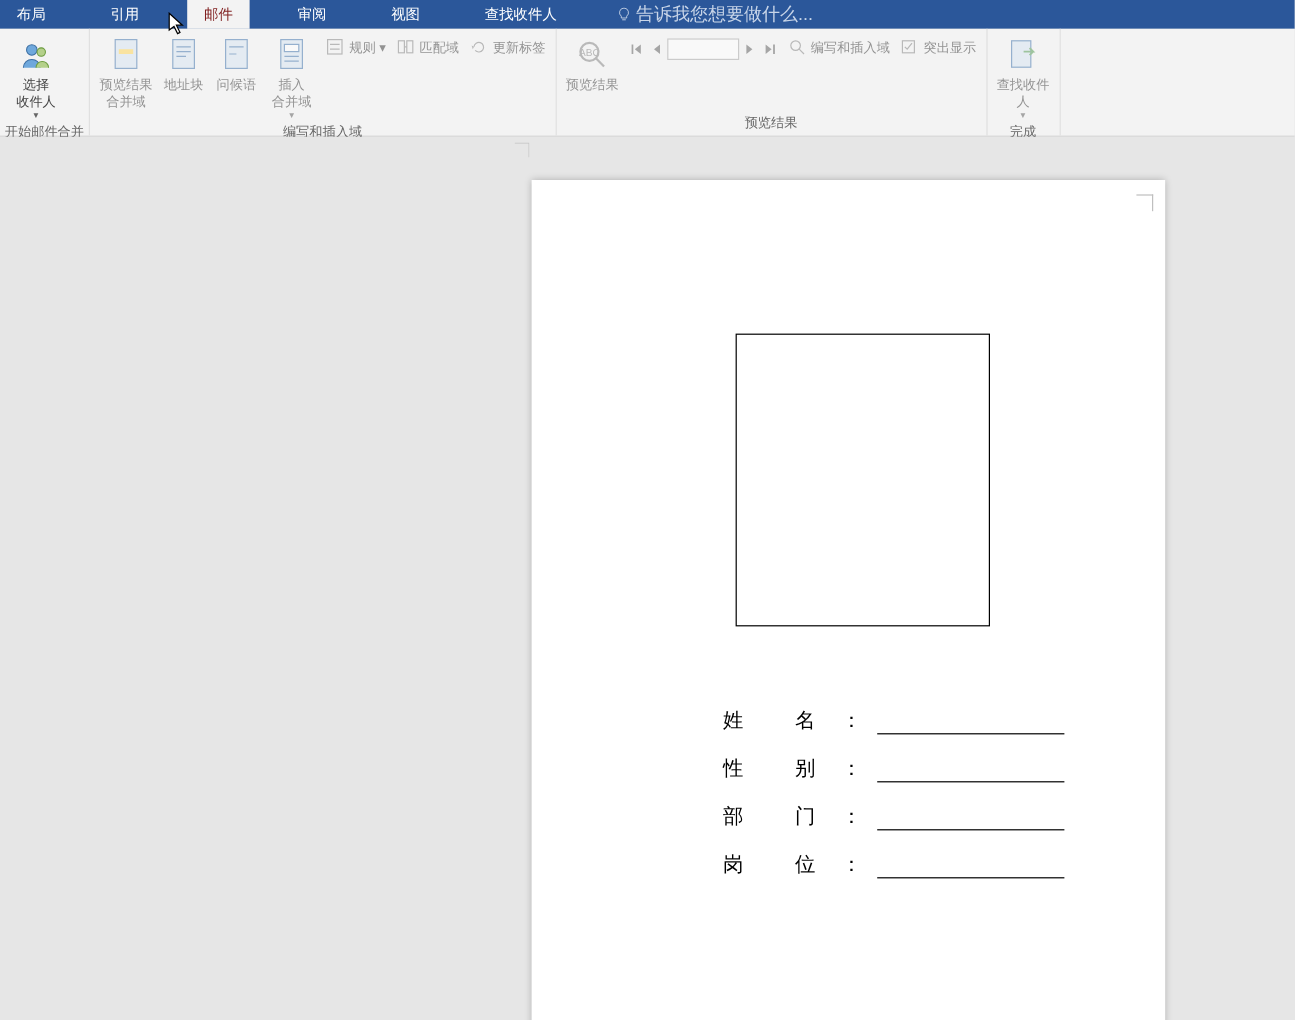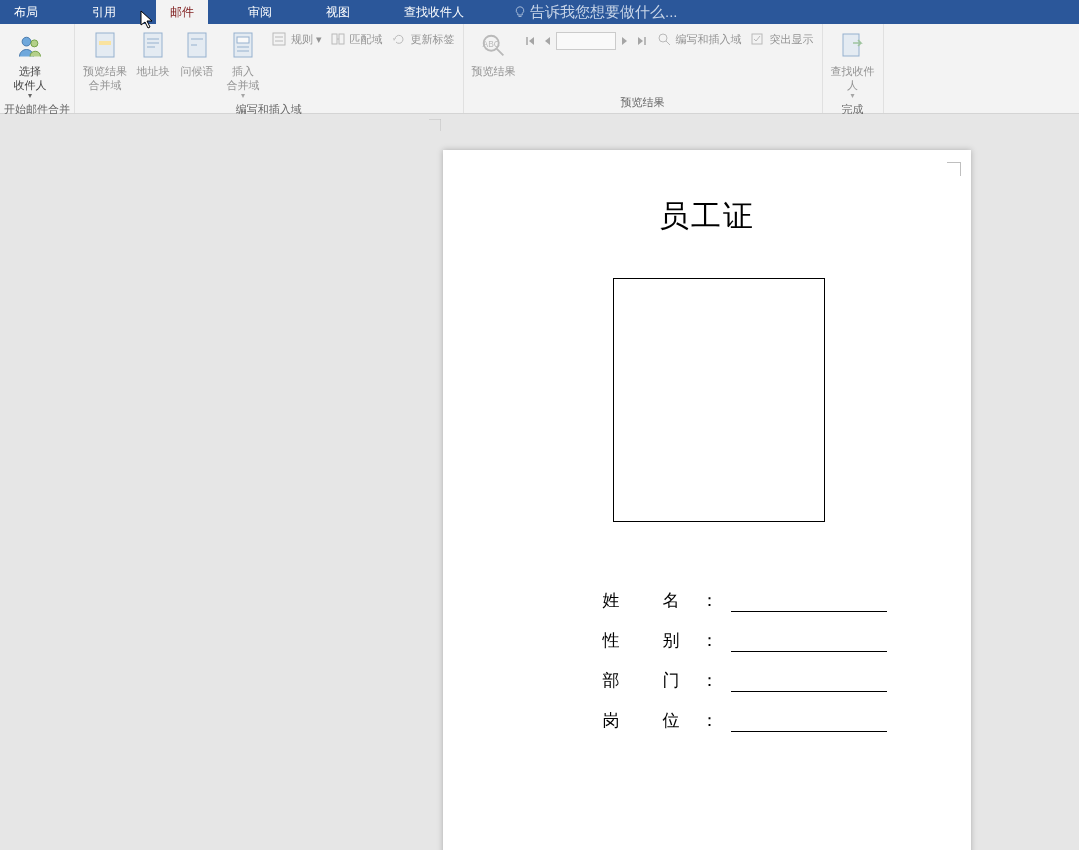--- a/index.html
+++ b/index.html
@@ -248,21 +248,20 @@
       </div>
     </div>
     <div class="group-label">完成</div>
   </div>
 
 </div>
 
 <div class="workspace">
   <div class="page-shadow">
     <div class="corner-right"></div>
-    <div class="doc-title">员工证</div>
     <div class="photo-box"></div>
     <div class="fields">
       <div class="field-row">
         <span class="field-label">
             <span class="ch">姓</span>
             <span class="ch">名</span>
           </span>
         <span class="colon">：</span>
         <span class="field-line"></span>
       </div>

